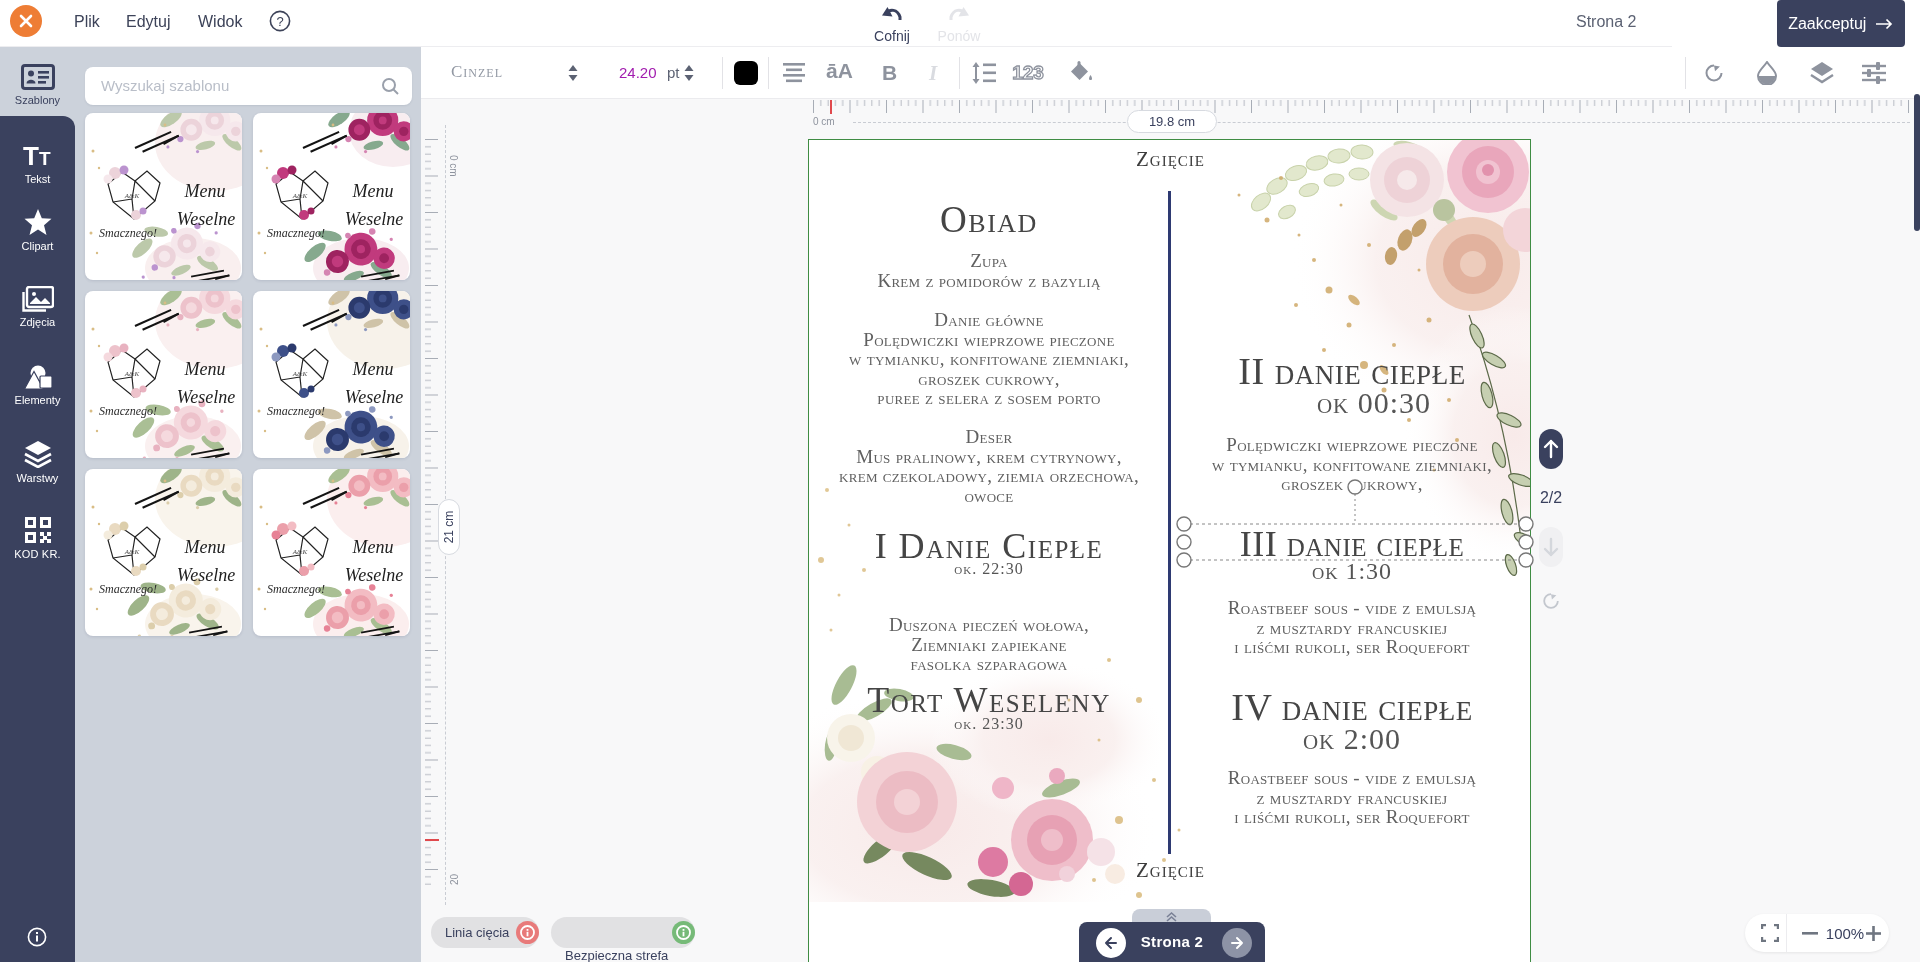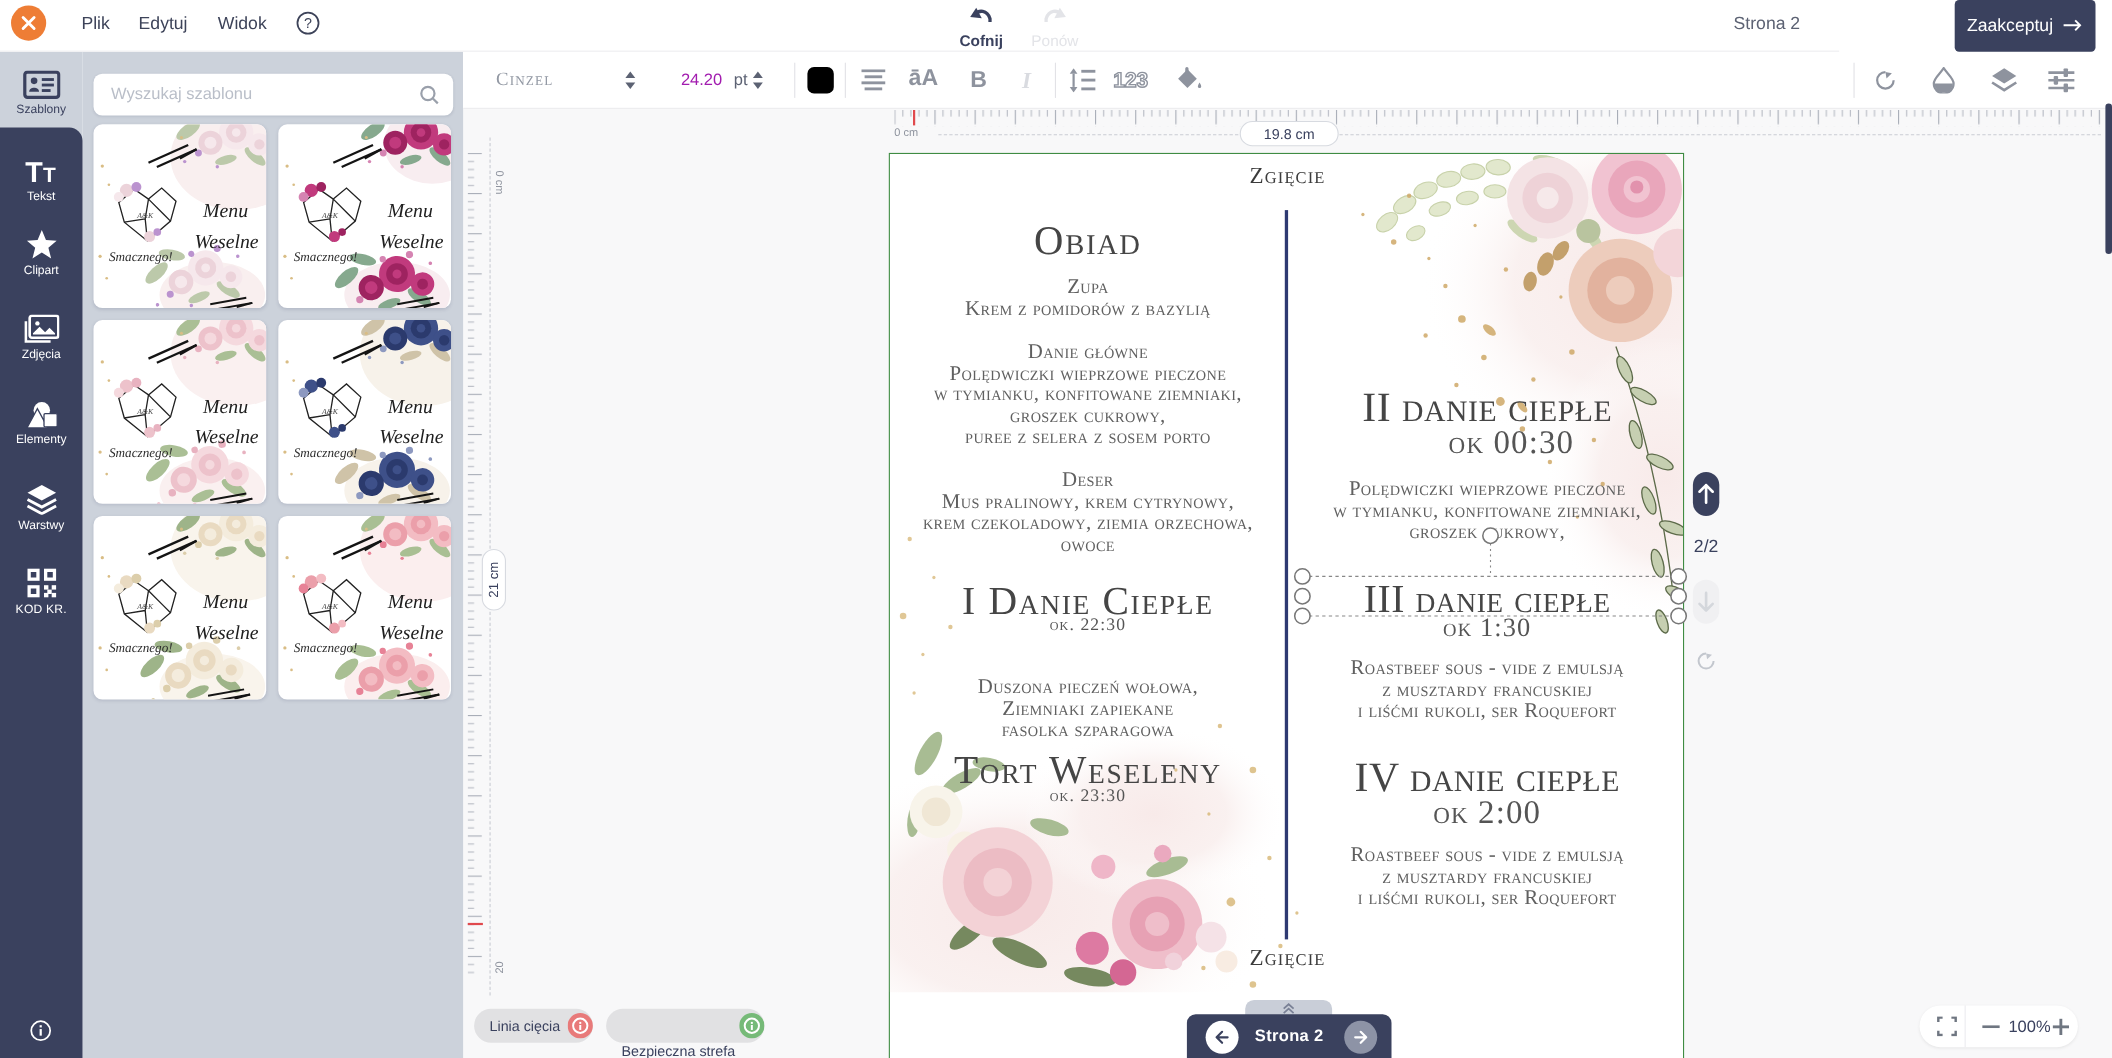--- a/index.html
+++ b/index.html
@@ -55,21 +55,21 @@
         <path d="M11 11 L21 21 M21 11 L11 21" stroke="#fff" stroke-width="2.6" stroke-linecap="round"></path>
       </svg>
   </div>
   <div class="menu" style="left:74px;">Plik</div>
   <div class="menu" style="left:126px;">Edytuj</div>
   <div class="menu" style="left:198px;">Widok</div>
   <svg class="abs" style="left:269px; top:10px;" width="22" height="22" viewBox="0 0 22 22">
     <circle cx="11" cy="11" r="9.6" fill="none" stroke="#3d4359" stroke-width="1.6"></circle>
     <text x="11" y="15.5" font-size="13" fill="#3d4359" text-anchor="middle" font-family="Liberation Sans">?</text>
   </svg>
-  <div class="abs" style="left:866px; top:4px; width:52px; text-align:center;font-weight:bold;">
+  <div class="abs" style="left:866px; top:4px; width:52px; text-align:center;">
     <svg width="26" height="22" viewBox="0 0 26 22">
         <path d="M6.5 9.5 C11 4.5, 18.5 5, 21 13 L21 16" fill="none" stroke="#3a415e" stroke-width="3"></path>
         <path d="M8.5 3 L3 11.5 L13.5 12.5 Z" fill="#3a415e"></path>
       </svg>
     <div style="font-size:14px; color:#3a415e; margin-top:-2px;">Cofnij</div>
   </div>
   <div class="abs" style="left:933px; top:4px; width:52px; text-align:center;">
     <svg width="26" height="22" viewBox="0 0 26 22">
         <path d="M19.5 9.5 C15 4.5, 7.5 5, 5 13 L5 16" fill="none" stroke="#e3e4e8" stroke-width="3"></path>
         <path d="M17.5 3 L23 11.5 L12.5 12.5 Z" fill="#e3e4e8"></path>

